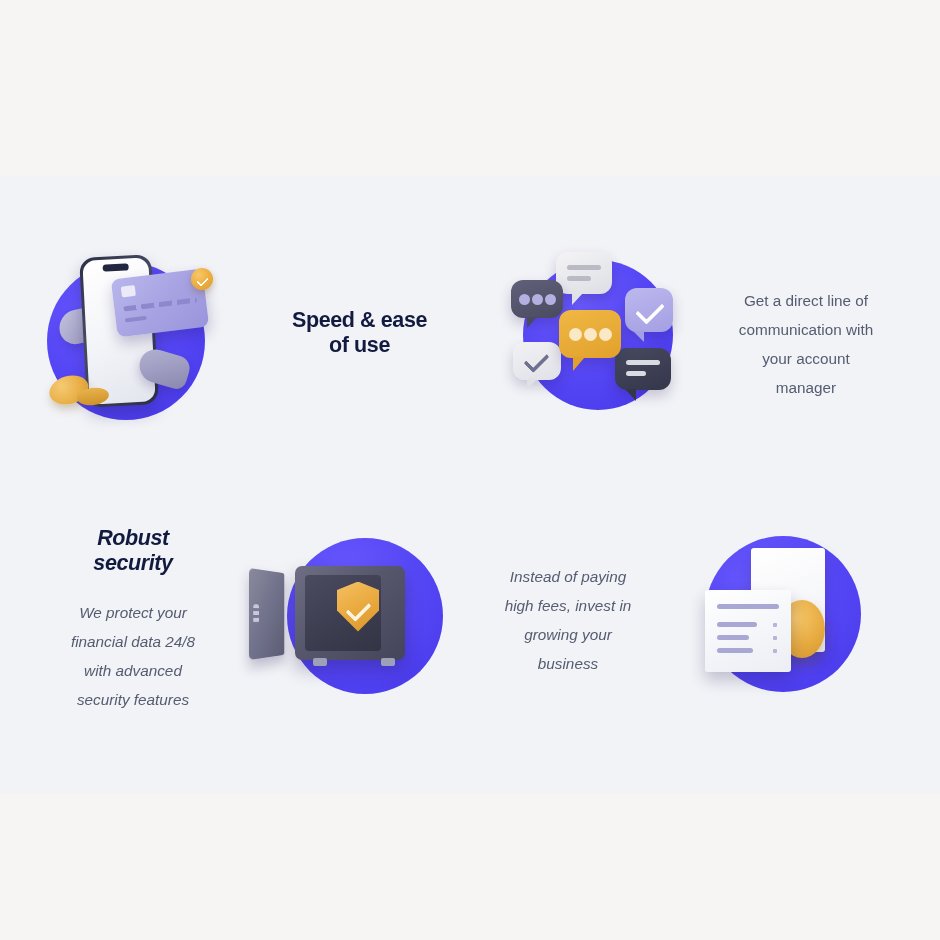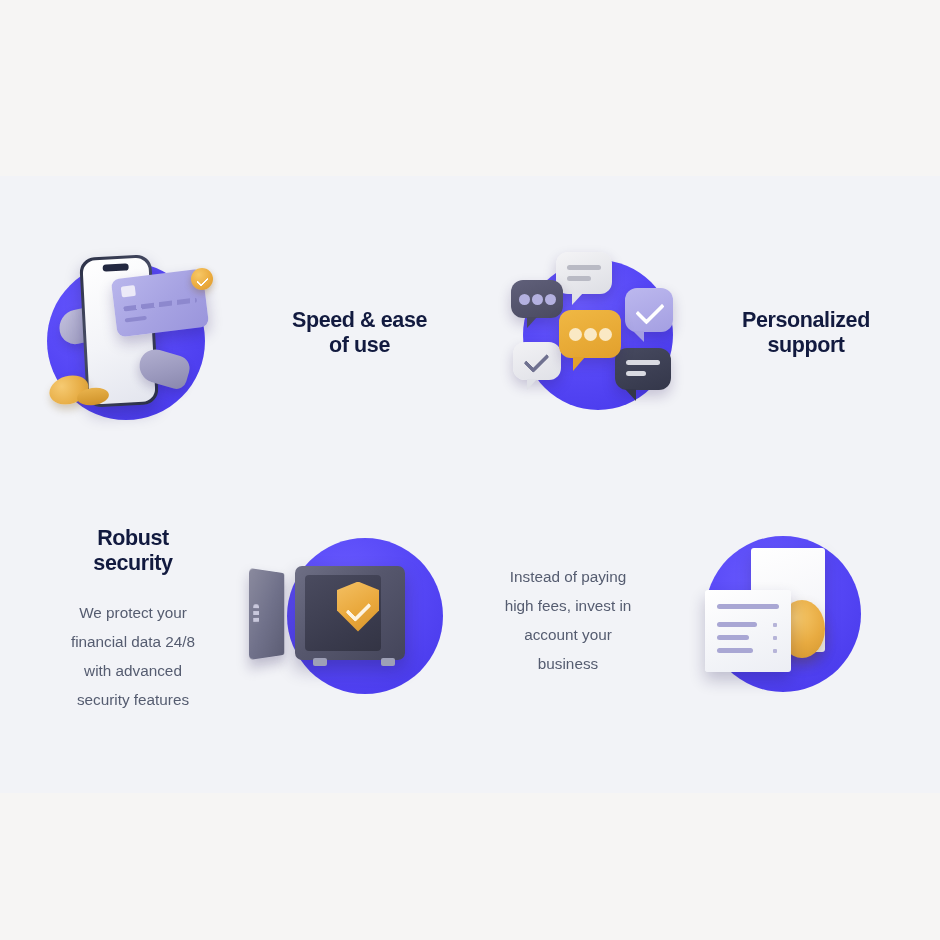--- a/index.html
+++ b/index.html
@@ -18,21 +18,21 @@
   
   .band-top    { position:absolute; left:0; top:0;    width:940px; height:176px; background:#f6f5f4; }
   .band-mid    { position:absolute; left:0; top:176px;width:940px; height:617px; background:#f2f3f7; }
   .band-bottom { position:absolute; left:0; top:793px;width:940px; height:147px; background:#f6f5f4; }
 
   .stage { position:absolute; left:1px; top:0; width:940px; height:856px; }
 
   
   .cell { position:absolute; display:flex; align-items:center; }
   .cell.row-a { flex-direction: row; }
-  .cell.row-b { flex-direction: row; }
+  .cell.row-b { flex-direction: row; font-style: italic; }
 
   .cell-1 { left:40px;  top:224px; width:435px; height:240px; }
   .cell-2 { left:500px; top:224px; width:430px; height:240px; }
   .cell-3 { left:20px;  top:512px; width:420px; height:215px; }
   .cell-4 { left:460px; top:512px; width:420px; height:215px; }
 
   .art-slot { width:192px; height:192px; flex:0 0 192px; position:relative; }
   .cell-3 .art-slot, .cell-4 .art-slot { width:200px; flex:0 0 200px; height:180px; }
 
   .text-slot { flex:1 1 auto; text-align:center; }
@@ -293,22 +293,24 @@
           <span class="bub-check" style="left:12px;top:11px;border-color:#6f7190;width:19px;height:10px;"></span>
         </div>
 
         <div class="bub i2-b6">
           <span class="bub-line" style="left:11px;top:12px;width:34px;background:#d9dae2;"></span>
           <span class="bub-line" style="left:11px;top:23px;width:20px;background:#d9dae2;"></span>
         </div>
       </div>
     </div>
     <div class="text-slot">
-      <h3 class="feature-title">Personalized
-support</h3>
+      <p class="feature-body">Get a direct line of
+communication with
+your account
+manager</p>
     </div>
   </div>
 
   <div class="cell row-b cell-3">
     <div class="text-slot">
       <h3 class="feature-title">Robust
 security</h3>
       <p class="feature-body">We protect your
 financial data 24/8
 with advanced
@@ -327,21 +329,21 @@
           <div class="i3-dial"></div>
         </div>
       </div>
     </div>
   </div>
 
   <div class="cell row-b cell-4">
     <div class="text-slot">
       <p class="feature-body">Instead of paying
 high fees, invest in
-account your
+growing your
 business</p>
     </div>
     <div class="art-slot">
       <div class="art">
         <div class="disc i4-disc"></div>
         <div class="i4-page"></div>
         <div class="i4-coin"></div>
         <div class="i4-receipt">
           <span class="i4-rline" style="left:12px;top:14px;width:62px;"></span>
           <span class="i4-rline" style="left:12px;top:32px;width:40px;"></span>

